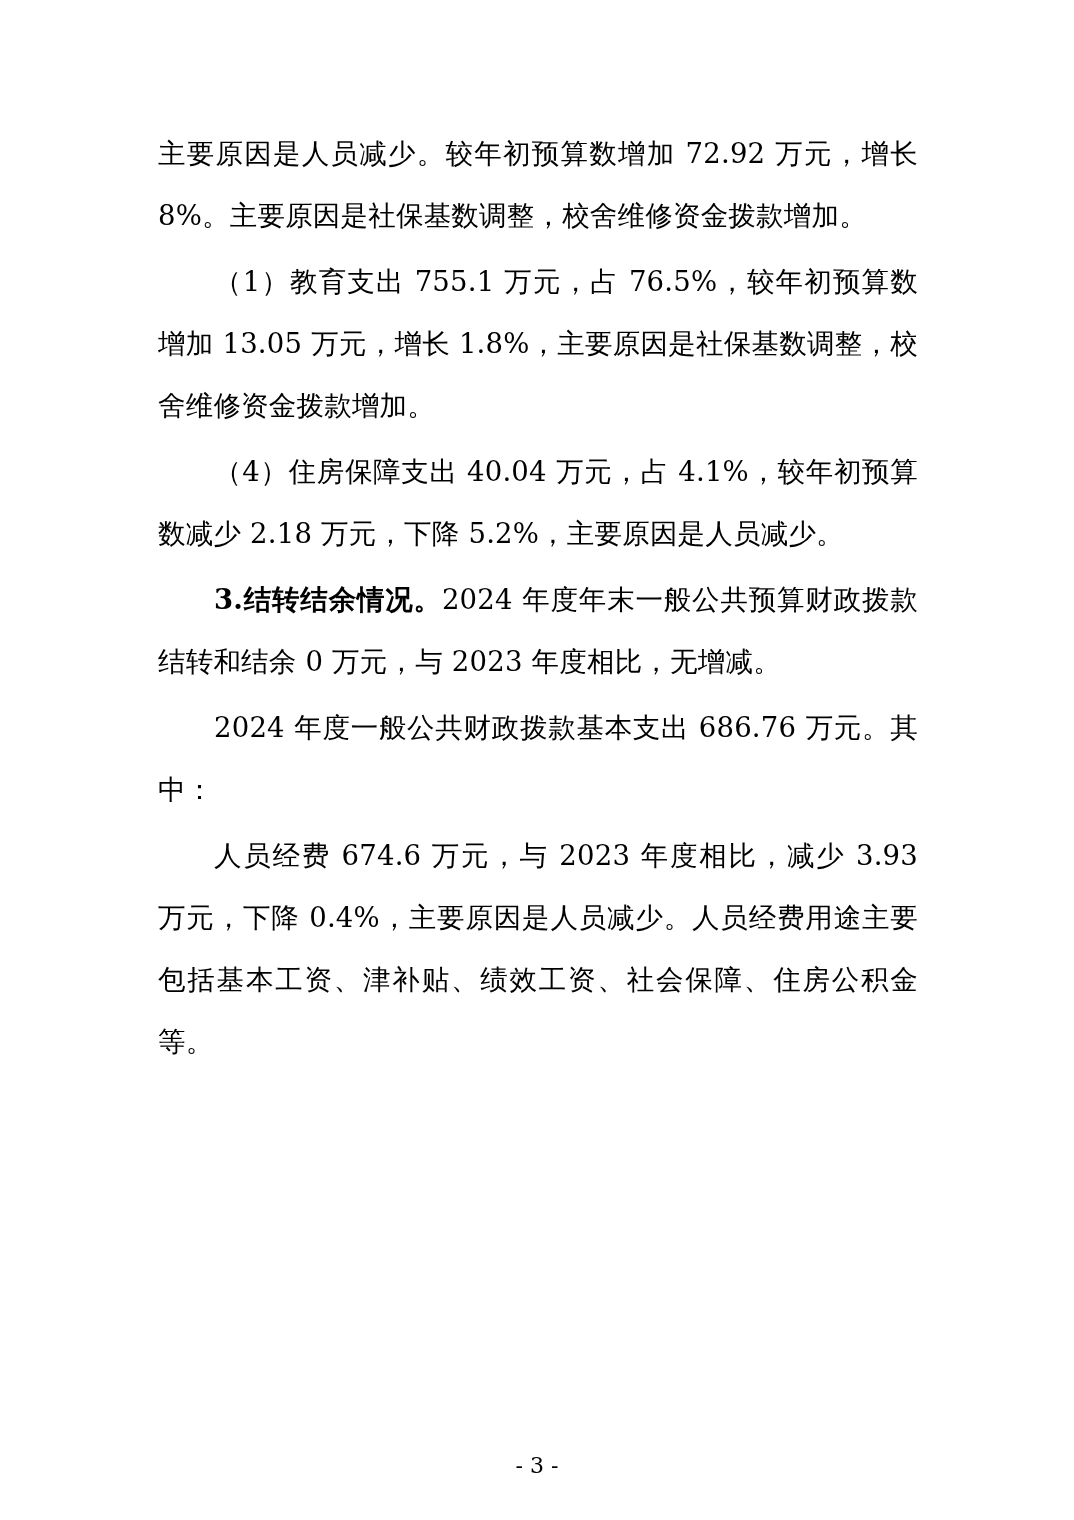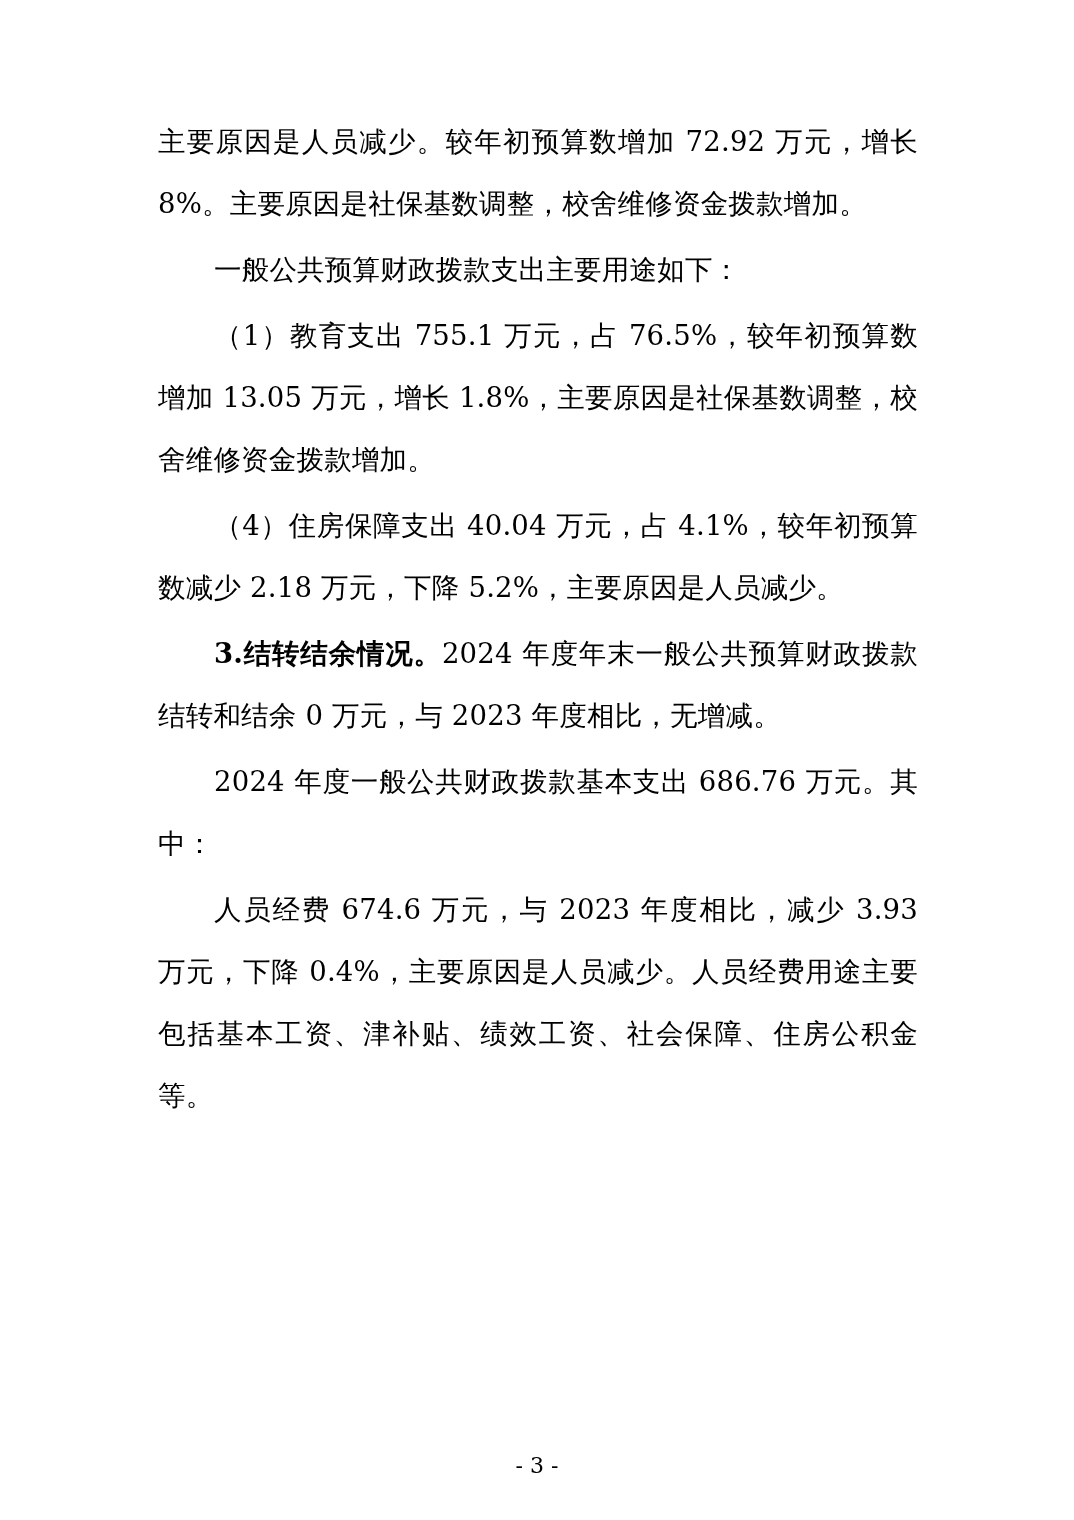--- a/index.html
+++ b/index.html
@@ -14,21 +14,21 @@
     background: #ffffff;
     margin: 0 auto;
     box-sizing: border-box;
     font-family: "DejaVu Serif", "Liberation Serif", serif;
     color: #000000;
     overflow: hidden;
   }
   .content {
     position: absolute;
     left: 158px;
-    top: 110px;
+    top: 122px;
     width: 760px;
   }
   p {
     margin: 0 0 4px 0;
     font-size: 27.5px;
     line-height: 62px;
     text-align: justify;
     text-justify: inter-ideograph;
     letter-spacing: 0.2px;
   }
@@ -54,21 +54,20 @@
   }
 </style>
 </head>
 <body>
 
 <div class="page">
   <div class="content">
 
     <p class="plain">主要原因是人员减少。较年初预算数增加 72.92 万元，增长 8%。主要原因是社保基数调整，校舍维修资金拨款增加。</p>
 
-    <p class="indent">一般公共预算财政拨款支出主要用途如下：</p>
 
     <p class="indent">（1）教育支出 755.1 万元，占 76.5%，较年初预算数增加 13.05 万元，增长 1.8%，主要原因是社保基数调整，校舍维修资金拨款增加。</p>
 
 
 
     <p class="indent">（4）住房保障支出 40.04 万元，占 4.1%，较年初预算数减少 2.18 万元，下降 5.2%，主要原因是人员减少。</p>
 
     <p class="indent"><span class="b">3.结转结余情况。</span><span>2024 年度年末一般公共预算财政拨款结转和结余 0 万元，与 2023 年度相比，无增减。</span></p>
 
 

